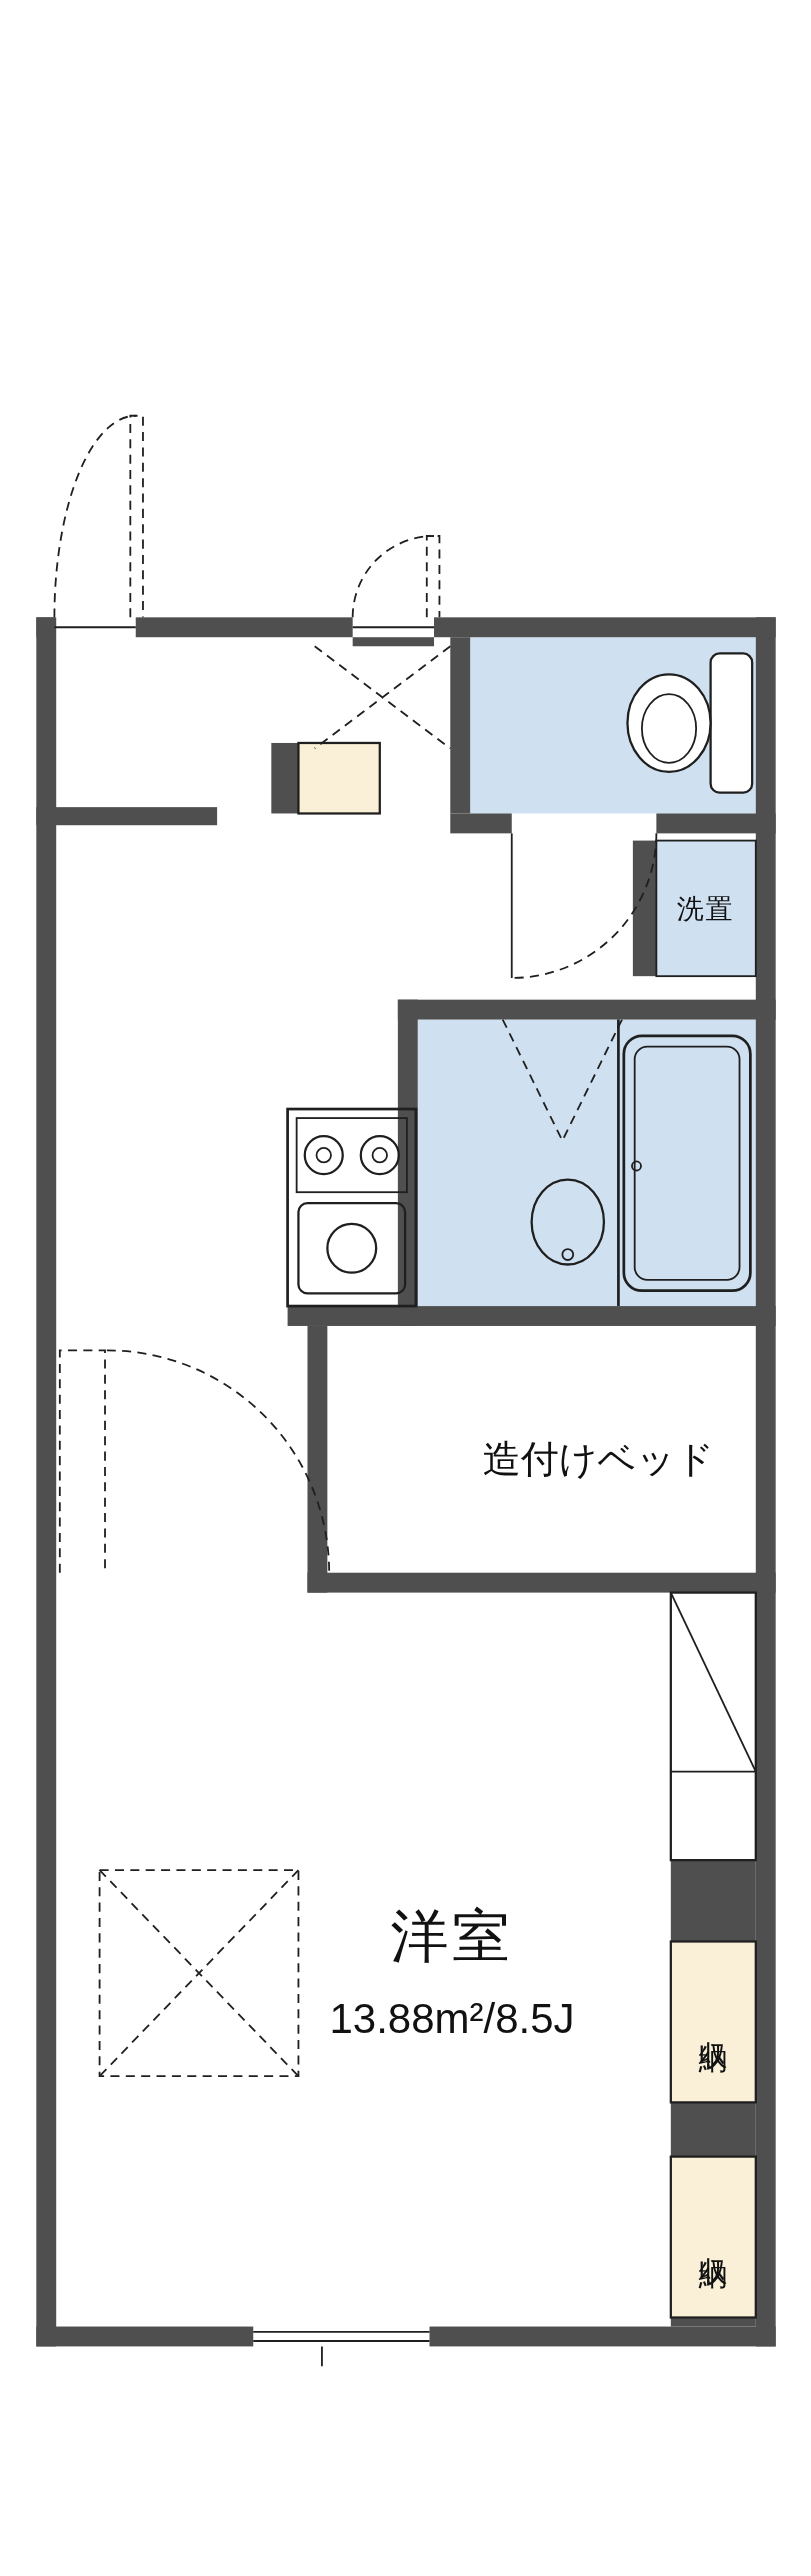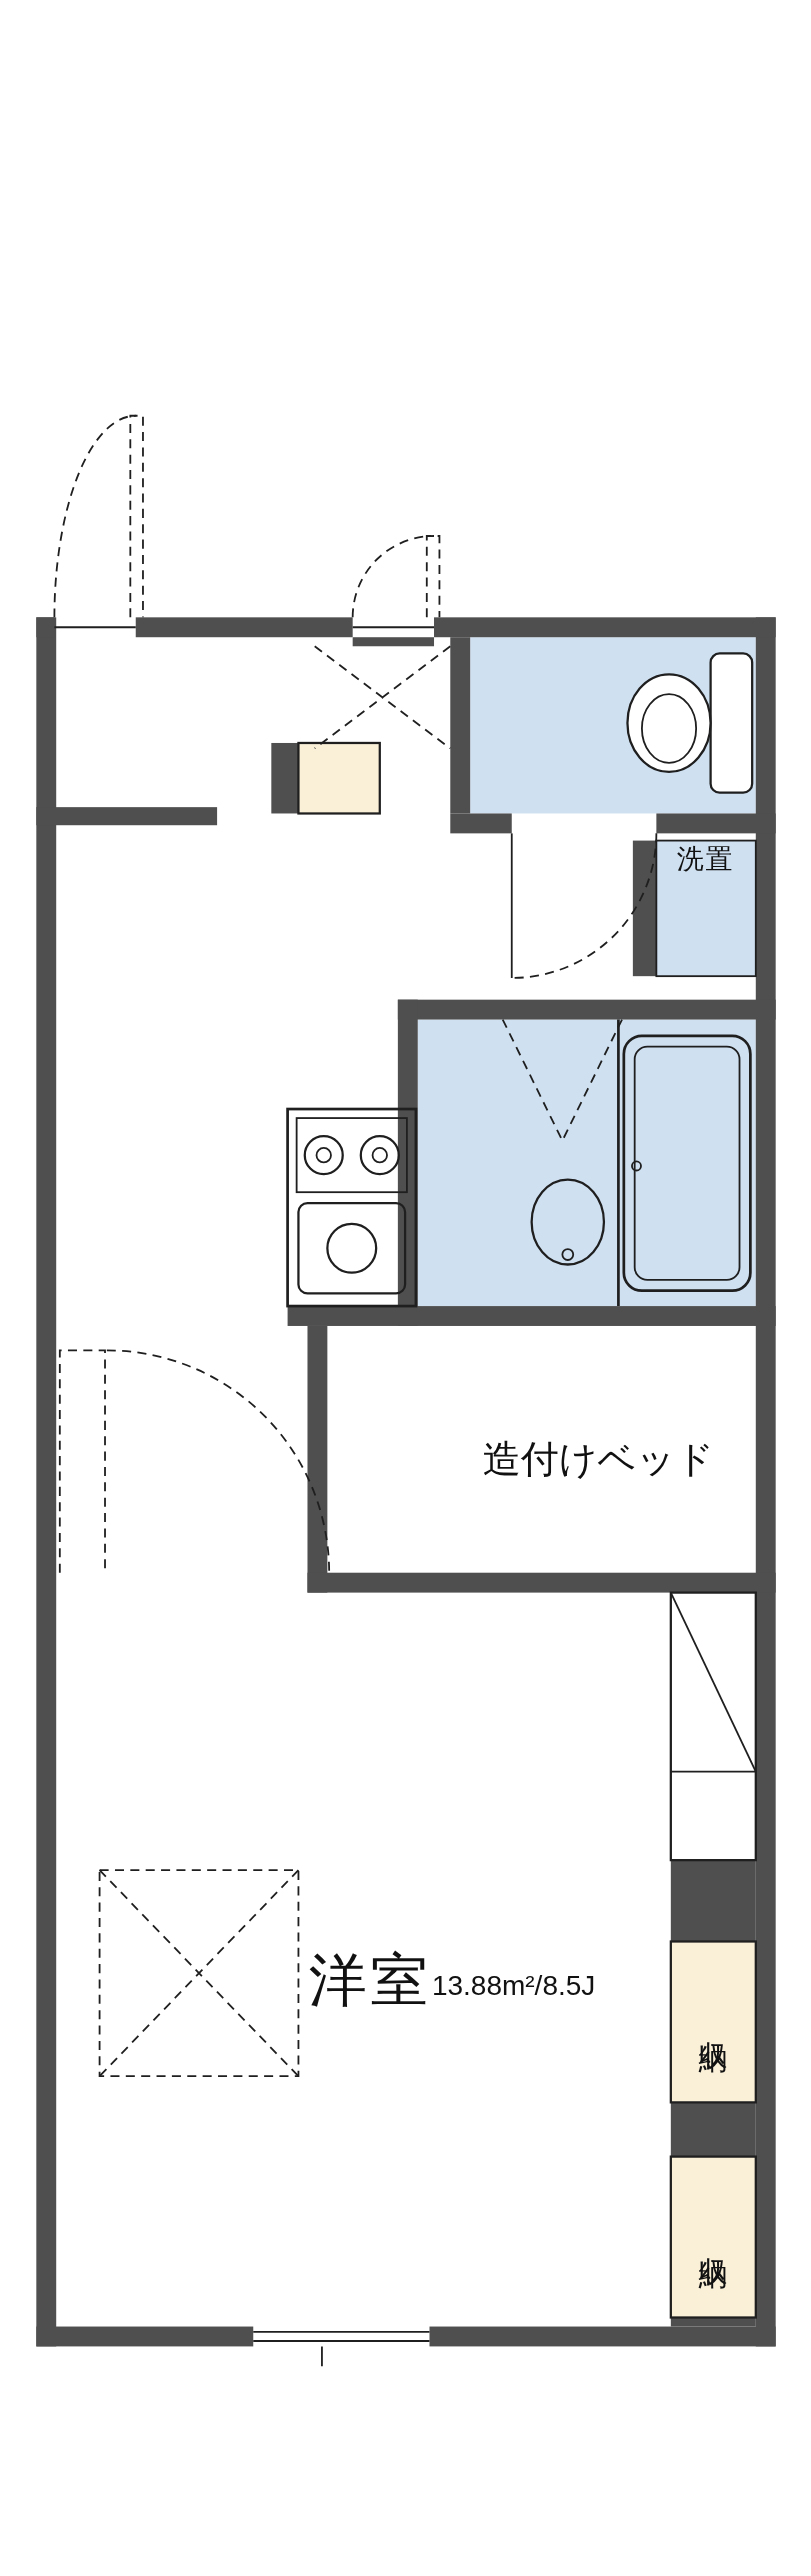--- a/index.html
+++ b/index.html
@@ -11,25 +11,25 @@
   .blue{fill:var(--room-blue);}
   .creamfill{fill:var(--cream);stroke:var(--line);stroke-width:2.5;}
   .whitefill{fill:#ffffff;}
   .thin{stroke:var(--line);fill:none;stroke-width:2;}
   .med{stroke:var(--line);fill:none;stroke-width:2.5;}
   .thick{stroke:var(--line);fill:none;stroke-width:3;}
   .dash{stroke:var(--line);fill:none;stroke-width:2;stroke-dasharray:10 7;}
   .fixwhite{fill:#ffffff;stroke:var(--line);stroke-width:2.5;}
   
   .lbl{position:absolute;color:#111;display:flex;align-items:center;justify-content:center;text-align:center;}
-  .lbl-washer{left:656px;top:791px;width:99px;height:136px;font-size:27px;letter-spacing:1.8px;}
+  .lbl-washer{left:656px;top:841px;width:99px;height:136px;font-size:27px;letter-spacing:1.8px;}
   .lbl-bed{left:327px;top:1347px;width:505px;height:226px;flex-direction:column;font-size:38px;line-height:1.4;padding-left:19px;}
-  .lbl-main{left:163px;top:1942px;width:578px;flex-direction:row;}
+  .lbl-main{left:163px;top:1898px;width:578px;flex-direction:column;justify-content:space-between;}
   .lbl-main .room-name{font-size:58px;letter-spacing:3.6px;}
-  .lbl-main .room-area{font-size:28px;margin-top:9px;}
+  .lbl-main .room-area{font-size:42px;margin-top:19px;}
   .lbl-storage{width:85px;height:161px;font-size:29px;writing-mode:vertical-rl;text-orientation:upright;letter-spacing:3.6px;}
   .lbl-storage1{left:671px;top:1941px;}
   .lbl-storage2{left:671px;top:2157px;}
 </style>
 </head>
 <body>
 
 <div class="canvas">
 
   <svg width="812" height="2576" viewBox="0 0 898 2850">

